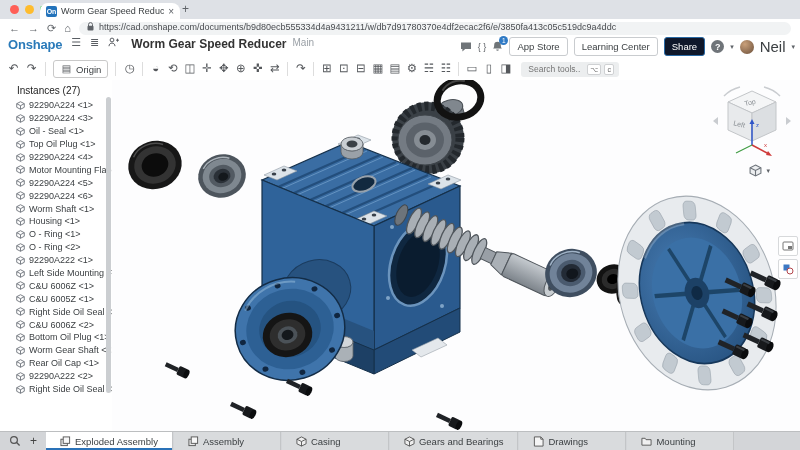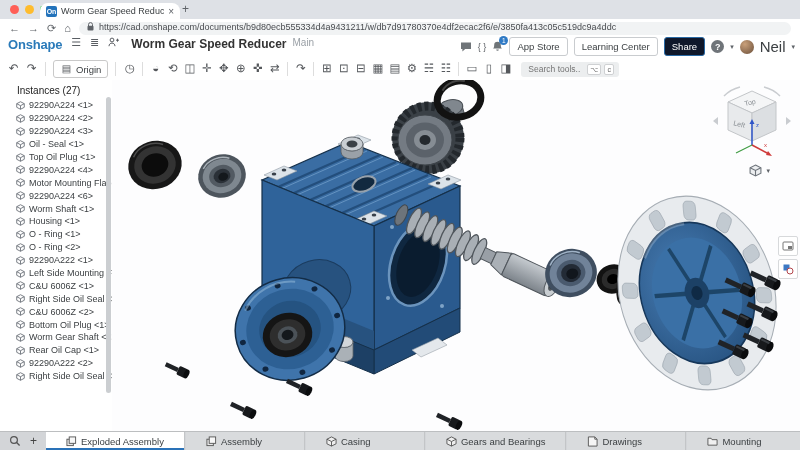--- a/index.html
+++ b/index.html
@@ -73,21 +73,21 @@
   .viewopts{position:absolute;top:84px;right:30px;display:flex;gap:4px;align-items:center}
   .side-btns{position:absolute;right:2px;top:156px;display:flex;flex-direction:column;gap:3px}
   .side-btn{width:18px;height:18px;background:#fff;border:1px solid #d7d9db;border-radius:2px;
             display:flex;align-items:center;justify-content:center}
   
   .bottombar{position:absolute;bottom:0;left:0;right:0;height:18px;background:#d3d5d8;
              border-top:1px solid #bcbec0;display:flex;align-items:stretch}
   .bb-ics{display:flex;align-items:center;gap:9px;padding:0 9px}
   .bb-plus{font-size:12px;color:#444;line-height:1}
   .doc-tabs{display:flex;align-items:stretch;gap:1px}
-  .doc-tab{display:flex;align-items:center;gap:4px;padding:0 20px;background:#d9dbdd;
+  .doc-tab{display:flex;align-items:center;gap:4px;padding:0 14px;background:#d9dbdd;
            border-right:1px solid #c3c5c7;font-size:9.5px;color:#3c4043;min-width:78px;flex:none}
   .doc-tab.active{background:#fff;box-shadow:inset 0 -2px 0 #2a72b8}
   .tab-ic{display:flex;flex:none}
 </style>
 </head>
 <body>
 
 <div class="tabstrip">
   <div class="lights">
     <span class="light r"></span>
@@ -211,29 +211,20 @@
         </span>
         <span class="inst-lb">92290A224 &lt;1&gt;</span>
       </div>
       <div class="inst-row">
         <span class="inst-ic">
           <svg width="9" height="9" viewBox="0 0 10 10">
             <path d="M5 .8 9.2 3v4L5 9.2 .8 7V3Z" fill="none" stroke="#6d737a"></path>
             <path d="M.8 3 5 5.2 9.2 3M5 5.2V9.2" fill="none" stroke="#6d737a"></path>
           </svg>
         </span>
-        <span class="inst-lb">92290A224 &lt;2&gt;</span>
-      </div>
-      <div class="inst-row">
-        <span class="inst-ic">
-          <svg width="9" height="9" viewBox="0 0 10 10">
-            <path d="M5 .8 9.2 3v4L5 9.2 .8 7V3Z" fill="none" stroke="#6d737a"></path>
-            <path d="M.8 3 5 5.2 9.2 3M5 5.2V9.2" fill="none" stroke="#6d737a"></path>
-          </svg>
-        </span>
         <span class="inst-lb">92290A224 &lt;3&gt;</span>
       </div>
       <div class="inst-row">
         <span class="inst-ic">
           <svg width="9" height="9" viewBox="0 0 10 10">
             <path d="M5 .8 9.2 3v4L5 9.2 .8 7V3Z" fill="none" stroke="#6d737a"></path>
             <path d="M.8 3 5 5.2 9.2 3M5 5.2V9.2" fill="none" stroke="#6d737a"></path>
           </svg>
         </span>
         <span class="inst-lb">Oil - Seal &lt;1&gt;</span>
@@ -265,20 +256,29 @@
         </span>
         <span class="inst-lb">Motor Mounting Flang...</span>
       </div>
       <div class="inst-row">
         <span class="inst-ic">
           <svg width="9" height="9" viewBox="0 0 10 10">
             <path d="M5 .8 9.2 3v4L5 9.2 .8 7V3Z" fill="none" stroke="#6d737a"></path>
             <path d="M.8 3 5 5.2 9.2 3M5 5.2V9.2" fill="none" stroke="#6d737a"></path>
           </svg>
         </span>
+        <span class="inst-lb">92290A224 &lt;5&gt;</span>
+      </div>
+      <div class="inst-row">
+        <span class="inst-ic">
+          <svg width="9" height="9" viewBox="0 0 10 10">
+            <path d="M5 .8 9.2 3v4L5 9.2 .8 7V3Z" fill="none" stroke="#6d737a"></path>
+            <path d="M.8 3 5 5.2 9.2 3M5 5.2V9.2" fill="none" stroke="#6d737a"></path>
+          </svg>
+        </span>
         <span class="inst-lb">92290A224 &lt;6&gt;</span>
       </div>
       <div class="inst-row">
         <span class="inst-ic">
           <svg width="9" height="9" viewBox="0 0 10 10">
             <path d="M5 .8 9.2 3v4L5 9.2 .8 7V3Z" fill="none" stroke="#6d737a"></path>
             <path d="M.8 3 5 5.2 9.2 3M5 5.2V9.2" fill="none" stroke="#6d737a"></path>
           </svg>
         </span>
         <span class="inst-lb">Worm Shaft &lt;1&gt;</span>
@@ -329,20 +329,29 @@
         <span class="inst-lb">Left Side Mounting Fla...</span>
       </div>
       <div class="inst-row">
         <span class="inst-ic">
           <svg width="9" height="9" viewBox="0 0 10 10">
             <path d="M5 .8 9.2 3v4L5 9.2 .8 7V3Z" fill="none" stroke="#6d737a"></path>
             <path d="M.8 3 5 5.2 9.2 3M5 5.2V9.2" fill="none" stroke="#6d737a"></path>
           </svg>
         </span>
         <span class="inst-lb">C&amp;U 6006Z &lt;1&gt;</span>
+      </div>
+      <div class="inst-row">
+        <span class="inst-ic">
+          <svg width="9" height="9" viewBox="0 0 10 10">
+            <path d="M5 .8 9.2 3v4L5 9.2 .8 7V3Z" fill="none" stroke="#6d737a"></path>
+            <path d="M.8 3 5 5.2 9.2 3M5 5.2V9.2" fill="none" stroke="#6d737a"></path>
+          </svg>
+        </span>
+        <span class="inst-lb">C&amp;U 6005Z &lt;1&gt;</span>
       </div>
       <div class="inst-row">
         <span class="inst-ic">
           <svg width="9" height="9" viewBox="0 0 10 10">
             <path d="M5 .8 9.2 3v4L5 9.2 .8 7V3Z" fill="none" stroke="#6d737a"></path>
             <path d="M.8 3 5 5.2 9.2 3M5 5.2V9.2" fill="none" stroke="#6d737a"></path>
           </svg>
         </span>
         <span class="inst-lb">Right Side Oil Seal &lt;1&gt;</span>
       </div>

